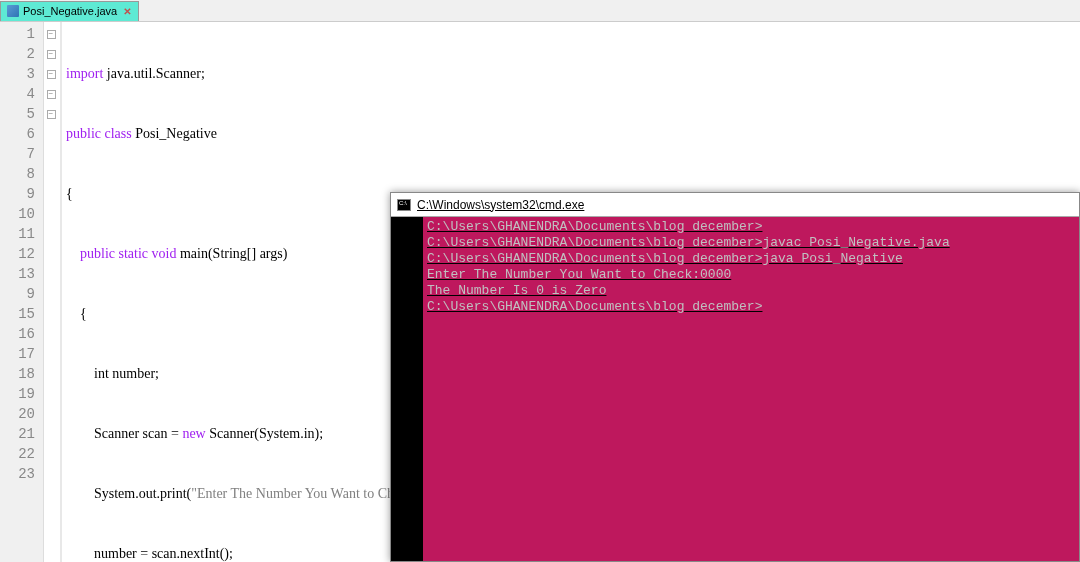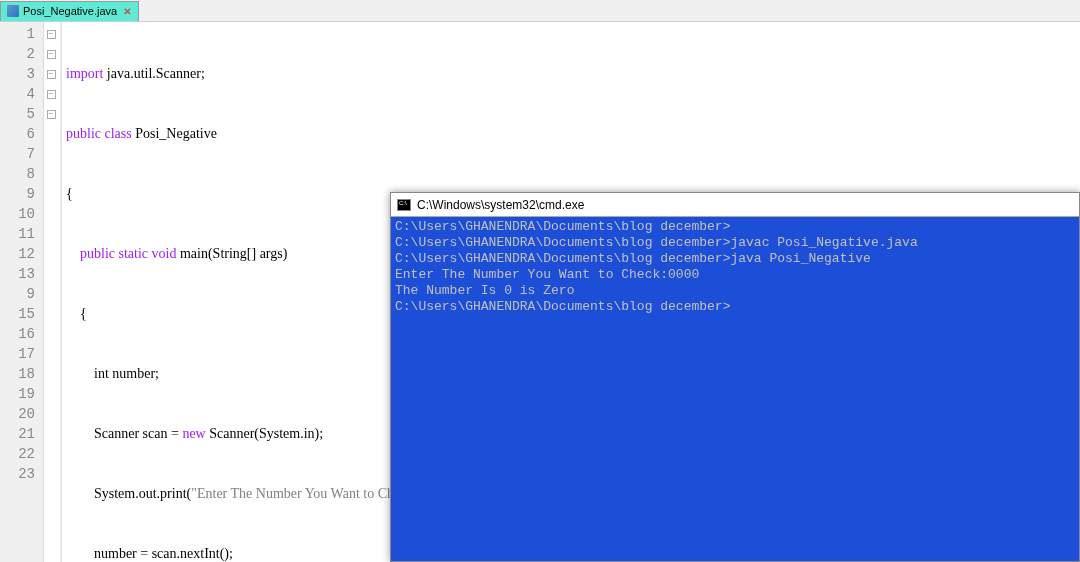--- a/index.html
+++ b/index.html
@@ -107,20 +107,21 @@
     
     .cmd-window {
       position: absolute;
       top: 192px;
       left: 390px;
       width: 690px;
       height: 370px;
       border: 1px solid #888;
       box-shadow: 0 0 8px rgba(0,0,0,0.4);
       background: #000;
+      text-decoration: underline;
     }
     .cmd-title {
       background: #fff;
       height: 24px;
       display: flex;
       align-items: center;
       padding: 0 6px;
       gap: 6px;
       font-family: Tahoma, sans-serif;
       font-size: 12px;
@@ -136,28 +137,29 @@
     }
     .cmd-icon::after {
       content: "C:\\";
       color: #fff;
       font-size: 6px;
       position: absolute;
       top: 0;
       left: 1px;
     }
     .cmd-body {
-      background: #1d4ed8;
+      background: #be185d;
       color: #c0c0c0;
       font-family: Consolas, 'Courier New', monospace;
       font-size: 13px;
       line-height: 16px;
       padding: 2px 4px;
       height: calc(100% - 24px);
       white-space: pre;
+      margin-left: 32px;
     }
     .cmd-body .out-line { display: block; }
   </style>
 </head>
 <body>
 
 <div class="tab-bar">
   <div class="tab">
     <span class="tab-icon"></span>
     <span>Posi_Negative.java</span>

